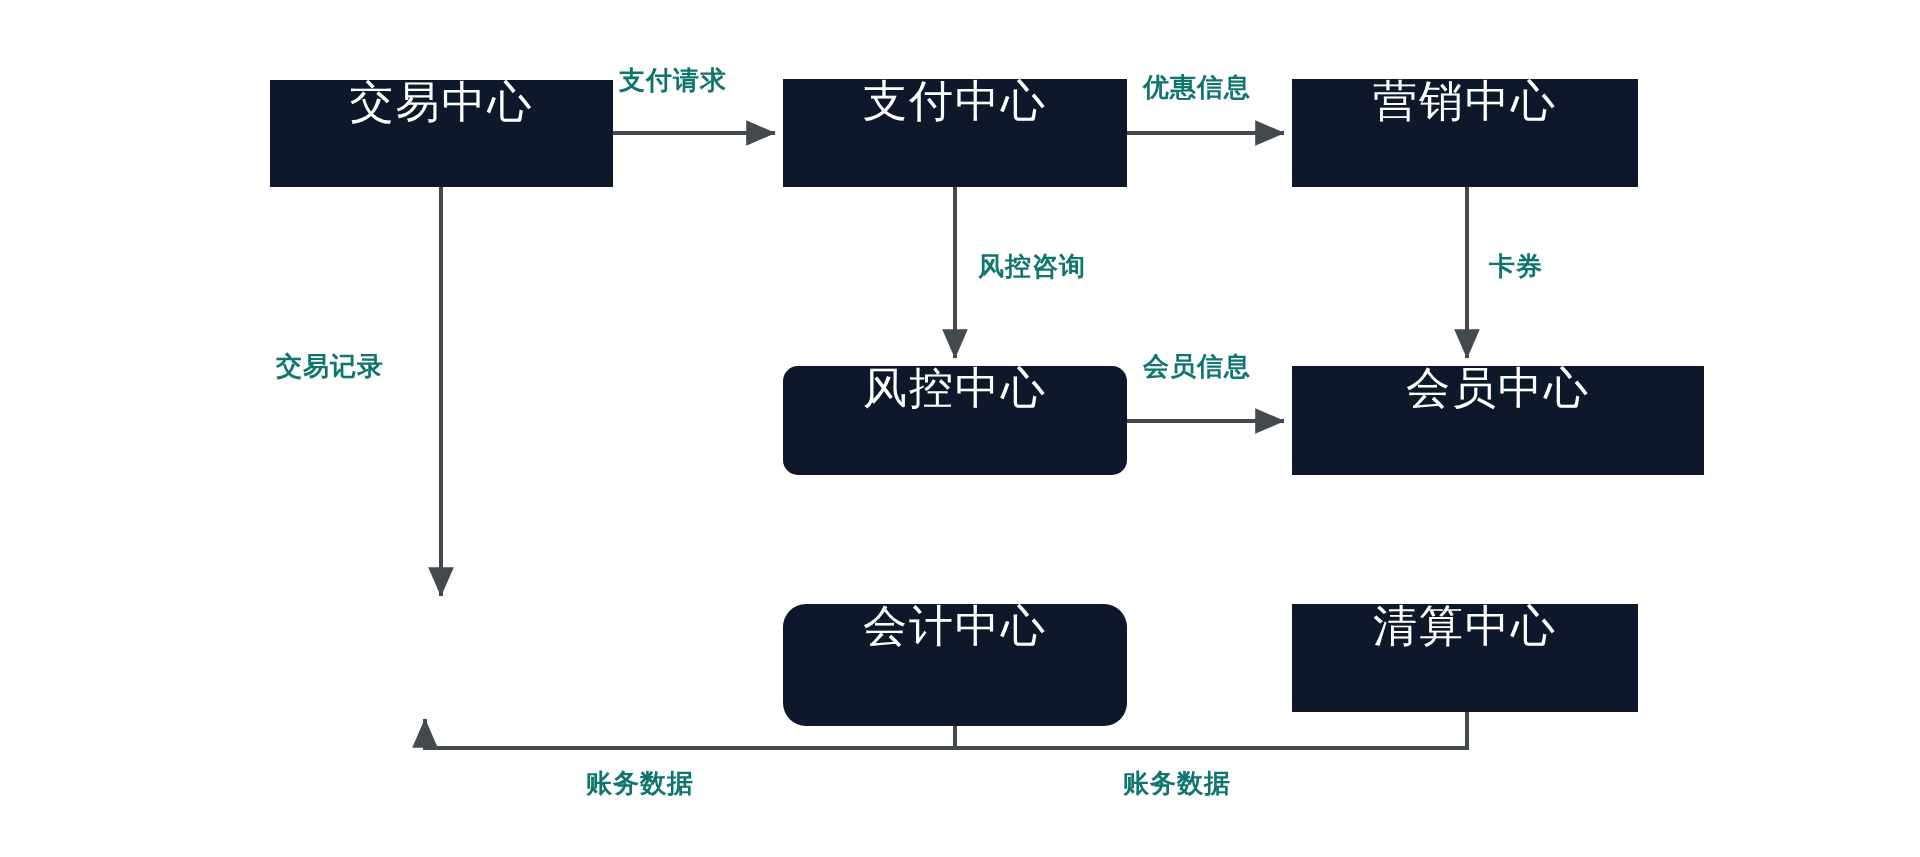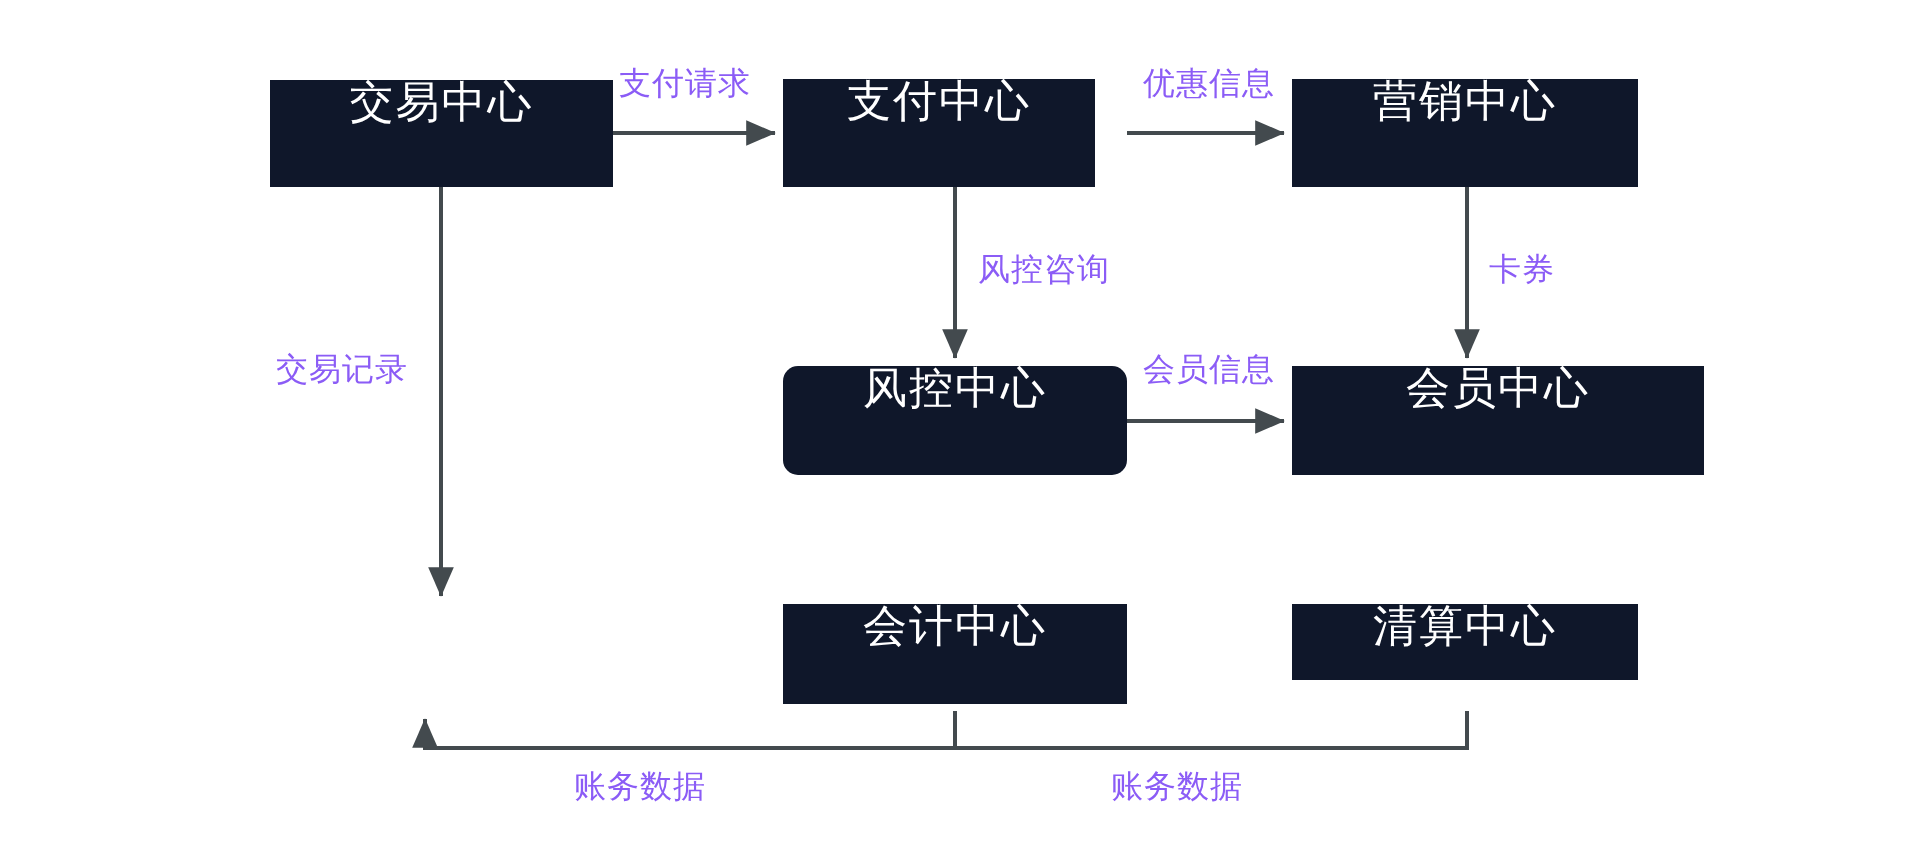--- a/index.html
+++ b/index.html
@@ -25,23 +25,23 @@
     align-items: flex-start;
     justify-content: center;
     font-size: 44px;
     letter-spacing: 2px;
     font-weight: 400;
     box-sizing: border-box;
     line-height: 1;
   }
   .edge-label {
     position: absolute;
-    color: #8b5cf6;
-    font-size: 32px;
-    font-weight: 400;
+    color: #0f766e;
+    font-size: 26px;
+    font-weight: 700;
     white-space: nowrap;
     line-height: 1;
     letter-spacing: 1px;
   }
   svg.wires {
     position: absolute;
     left: 0;
     top: 0;
     width: 1920px;
     height: 857px;
@@ -79,48 +79,48 @@
 
     <path class="wire" d="M955,711 L955,748 L425,748 L425,719" marker-end="url(#arrowhead)"></path>
 
     <path class="wire" d="M1467,711 L1467,748 L955,748"></path>
   </svg>
 
   <div class="node" style="left:270px; top:80px; width:343px; height:107px;">
     <span>交易中心</span>
   </div>
 
-  <div class="node" style="left:783px; top:79px; width:312px; height:108px;">
+  <div class="node" style="left:783px; top:79px; width:344px; height:108px;">
     <span>支付中心</span>
   </div>
 
   <div class="node" style="left:1292px; top:79px; width:346px; height:108px;">
     <span>营销中心</span>
   </div>
 
   <div class="node" style="left:783px; top:366px; width:344px; height:109px;border-radius:15px;">
     <span>风控中心</span>
   </div>
 
   <div class="node" style="left:1292px; top:366px; width:412px; height:109px;">
     <span>会员中心</span>
   </div>
 
 
-  <div class="node" style="left:783px; top:604px; width:344px; height:100px;">
+  <div class="node" style="left:783px; top:604px; width:344px; height:122px;border-radius:23px;">
     <span>会计中心</span>
   </div>
 
-  <div class="node" style="left:1292px; top:604px; width:346px; height:76px;">
+  <div class="node" style="left:1292px; top:604px; width:346px; height:108px;">
     <span>清算中心</span>
   </div>
 
   <div class="edge-label" style="left:619px; top:67px;">支付请求</div>
 
-  <div class="edge-label" style="left:1143px; top:67px;">优惠信息</div>
+  <div class="edge-label" style="left:1143px; top:74px;">优惠信息</div>
 
   <div class="edge-label" style="left:978px; top:253px;">风控咨询</div>
 
   <div class="edge-label" style="left:1489px; top:253px;">卡券</div>
 
   <div class="edge-label" style="left:1143px; top:353px;">会员信息</div>
 
   <div class="edge-label" style="left:276px; top:353px;text-align:center;">交易记录</div>
 
   <div class="edge-label" style="left:640px; top:770px; transform:translateX(-50%);">账务数据</div>

